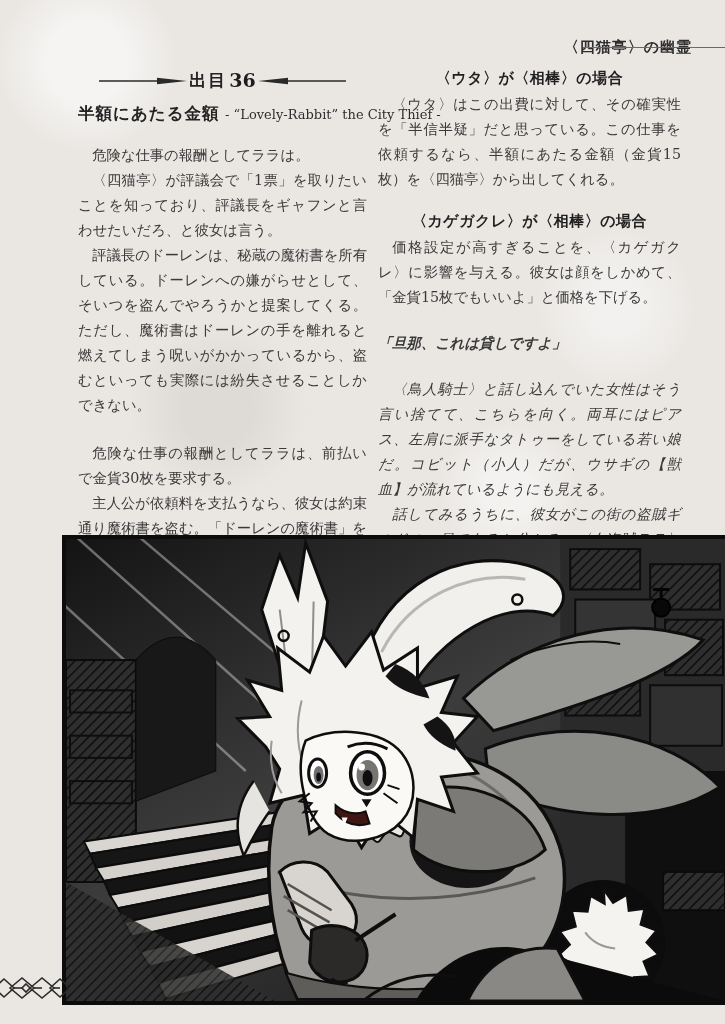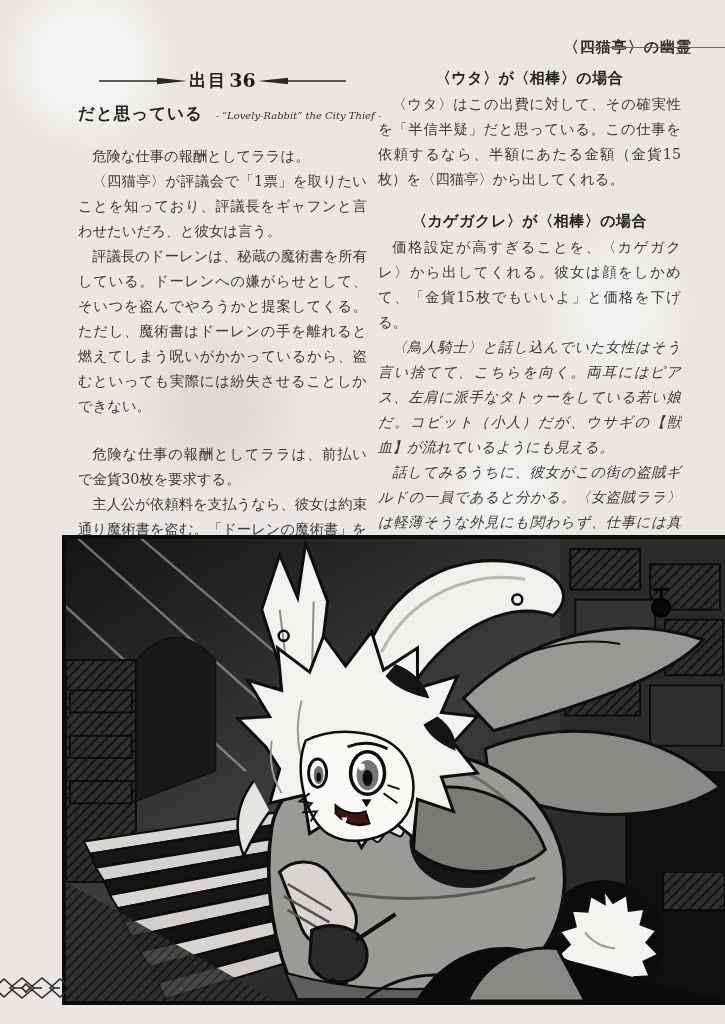--- a/index.html
+++ b/index.html
@@ -28,21 +28,21 @@
   }
   
   .col{position:absolute;top:66px;font-size:14.3px;line-height:25px;text-align:justify;}
   .col-left{left:78px;width:289px;}
   .col-right{left:378px;width:303px;}
   .dice-heading{display:flex;align-items:center;justify-content:center;gap:2px;margin:2px 0 8px 0;}
   .dice-label{font-size:17px;font-weight:bold;color:#222;letter-spacing:2px;}
   .dice-number{font-size:19px;font-weight:bold;color:#1d1d1d;line-height:1;}
   .scene-title{margin:0 0 16px 0;white-space:nowrap;}
   .scene-title-jp{font-size:16.5px;font-weight:bold;color:#232323;letter-spacing:1px;}
-  .scene-title-en{font-size:10px;font-style:italic;color:#2e2e2e;margin-left:8px;}
+  .scene-title-en{font-size:13px;color:#2e2e2e;margin-left:1px;}
   p.body{margin:0;text-indent:1em;}
   p.body.gap{margin-top:23px;}
   .subhead{font-weight:bold;text-align:center;font-size:15px;color:#1f1f1f;margin:0 0 1px 0;letter-spacing:.5px;}
   .subhead.gap{margin-top:17px;}
   .quote-line{font-weight:bold;font-style:oblique;margin:21px 0;text-indent:0;}
   p.narrative{margin:0;text-indent:1em;font-style:oblique;letter-spacing:.2px;}
   
   .illo-frame{
     position:absolute;left:62px;top:535px;right:0;height:462px;
     border-top:4px solid #0c0c0c;border-left:4px solid #0c0c0c;border-bottom:4px solid #0c0c0c;
@@ -67,35 +67,36 @@
         <polygon points="58,1.8 88,5 58,8.2" fill="#2a2a2a"></polygon>
       </svg>
       <span class="dice-label">出目</span>
       <span class="dice-number">36</span>
       <svg width="88" height="10" viewBox="0 0 88 10">
         <polygon points="30,1.8 0,5 30,8.2" fill="#2a2a2a"></polygon>
         <line x1="26" y1="5" x2="88" y2="5" stroke="#2a2a2a" stroke-width="1.4"></line>
       </svg>
     </div>
     <div class="scene-title">
-      <span class="scene-title-jp">だと思っている</span>
+      <span class="scene-title-jp">半額にあたる金額</span>
       <span class="scene-title-en">- “Lovely-Rabbit” the City Thief -</span>
     </div>
     <p class="body">危険な仕事の報酬としてララは。</p>
     <p class="body">〈四猫亭〉が評議会で「1票」を取りたいことを知っており、評議長をギャフンと言わせたいだろ、と彼女は言う。</p>
     <p class="body">評議長のドーレンは、秘蔵の魔術書を所有している。ドーレンへの嫌がらせとして、そいつを盗んでやろうかと提案してくる。ただし、魔術書はドーレンの手を離れると燃えてしまう呪いがかかっているから、盗むといっても実際には紛失させることしかできない。</p>
     <p class="body gap">危険な仕事の報酬としてララは、前払いで金貨30枚を要求する。</p>
     <p class="body">主人公が依頼料を支払うなら、彼女は約束通り魔術書を盗む。「ドーレンの魔術書」を盗んだことをメモすること。これは〈最終イベント〉のひとつである〈ドーレン評議長〉に影響を与える。</p>
   </div>
 
   <div class="col col-right">
     <p class="subhead">〈ウタ〉が〈相棒〉の場合</p>
     <p class="body">〈ウタ〉はこの出費に対して、その確実性を「半信半疑」だと思っている。この仕事を依頼するなら、半額にあたる金額（金貨15枚）を〈四猫亭〉から出してくれる。</p>
     <p class="subhead gap">〈カゲガクレ〉が〈相棒〉の場合</p>
-    <p class="body">価格設定が高すぎることを、〈カゲガクレ〉から出してくれる。彼女は顔をしかめて、「金貨15枚でもいいよ」と価格を下げる。</p>
+    <p class="body">価格設定が高すぎることを、〈カゲガクレ〉に影響を与える。彼女は顔をしかめて、「金貨15枚でもいいよ」と価格を下げる。</p>
+    <p class="quote-line">「旦那、これは貸しですよ」</p>
     <p class="narrative">〈鳥人騎士〉と話し込んでいた女性はそう言い捨てて、こちらを向く。両耳にはピアス、左肩に派手なタトゥーをしている若い娘だ。コビット（小人）だが、ウサギの【獣血】が流れているようにも見える。</p>
     <p class="narrative">話してみるうちに、彼女がこの街の盗賊ギルドの一員であると分かる。〈女盗賊ララ〉は軽薄そうな外見にも関わらず、仕事には真面目だ。</p>
     <p class="narrative">評議長の屋敷に忍び込むのは危険をともなうが、彼女は「私なら、それができる」と自信あり気に微笑む。</p>
   </div>
 
   <div class="illo-frame">
     <svg viewBox="0 0 660 458" preserveAspectRatio="none">
       <defs>
         <linearGradient id="bgGrad" x1="0" y1="0" x2="0.8" y2="1">
           <stop offset="0" stop-color="#141414"></stop>

